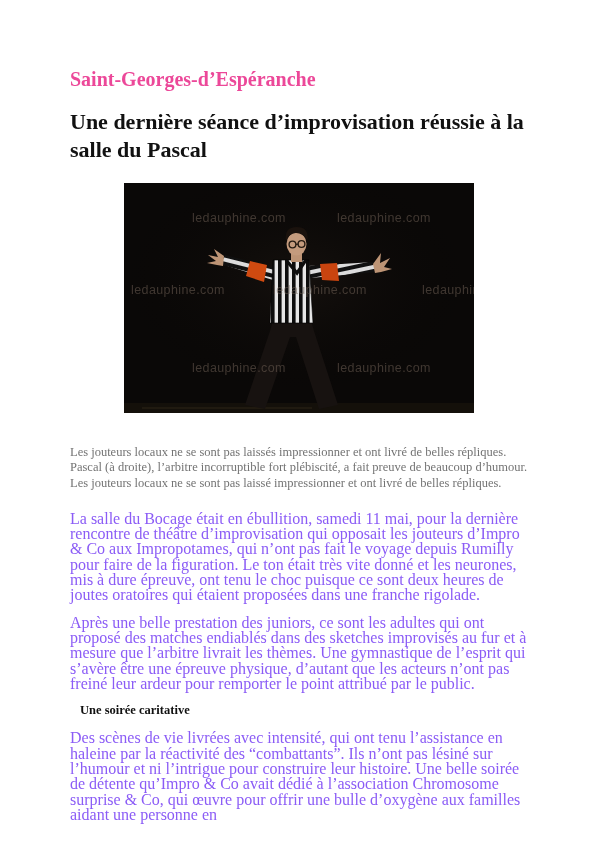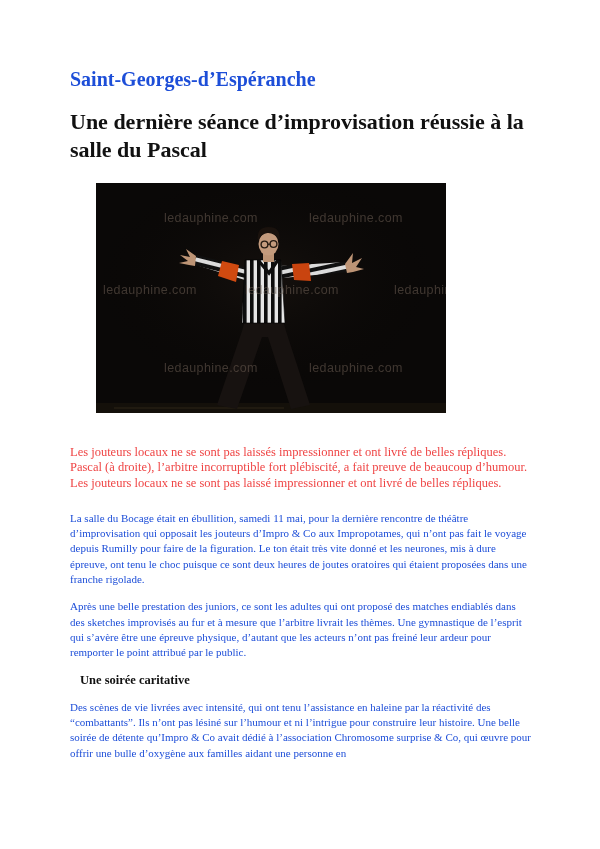--- a/index.html
+++ b/index.html
@@ -4,41 +4,41 @@
 <style>
   html,body { margin:0; padding:0; }
   body {
     width:600px; height:849px; background:#ffffff;
     font-family:"Liberation Serif", serif; color:#1c1c1c;
     overflow:hidden;
   }
   .content { margin-left:70px; width:462px; }
   .kicker {
     margin:66px 0 0 0; font-size:20px; line-height:26px;
-    font-weight:bold; color:#1d4ed8;
+    font-weight:bold; color:#ec4899;
   }
   .headline {
     margin:16px 0 0 0; font-size:22px; line-height:28px;
     font-weight:bold; color:#111111;
   }
-  .photo-wrap { margin:19px 0 0 26px; width:412px;border-radius:27px; }
+  .photo-wrap { margin:19px 0 0 54px; width:412px;border-radius:27px; }
   .photo {
     position:relative; width:350px; height:230px;
     background:#0a0807; overflow:hidden;
   }
   .photo svg { position:absolute; left:0; top:0; z-index:1; }
   .wm {
     position:absolute; z-index:3; white-space:nowrap;
     font-family:"Liberation Sans", sans-serif; font-size:12.5px;
     letter-spacing:0.4px; color:rgba(110,94,84,0.55);
   }
   .caption {
-    margin:32px 0 0 0; font-size:12.5px; line-height:15.3px; color:#ef4444;
+    margin:32px 0 0 0; font-size:12.5px; line-height:15.3px; color:#737373;
   }
-  .para { margin:12px 0 0 0; font-size:11px; line-height:15.3px; color:#1d4ed8; }
+  .para { margin:12px 0 0 0; font-size:16px; line-height:15.3px; color:#8b5cf6; }
   .para-first { margin-top:20px; }
   .subhead {
     margin:12px 0 0 10px; font-size:12.5px; line-height:15.3px;
     font-weight:bold; color:#111111;
   }
 </style>
 </head>
 <body>
 
 <div class="content">

